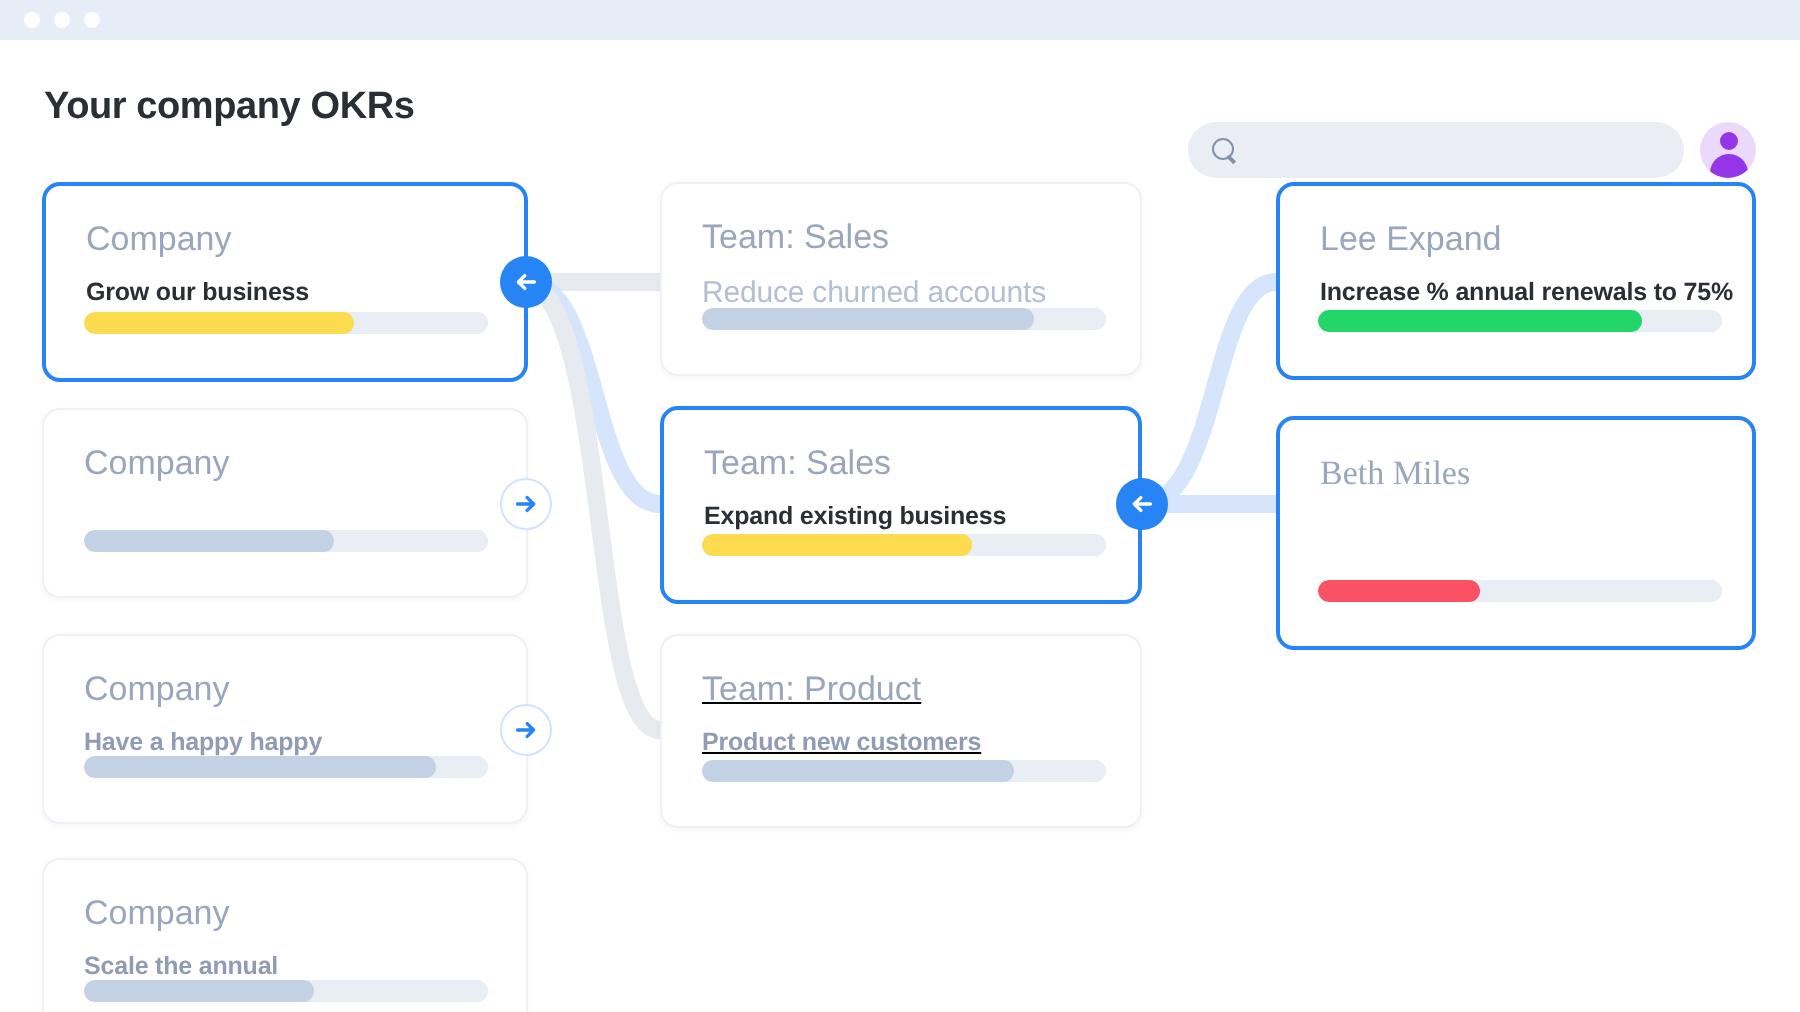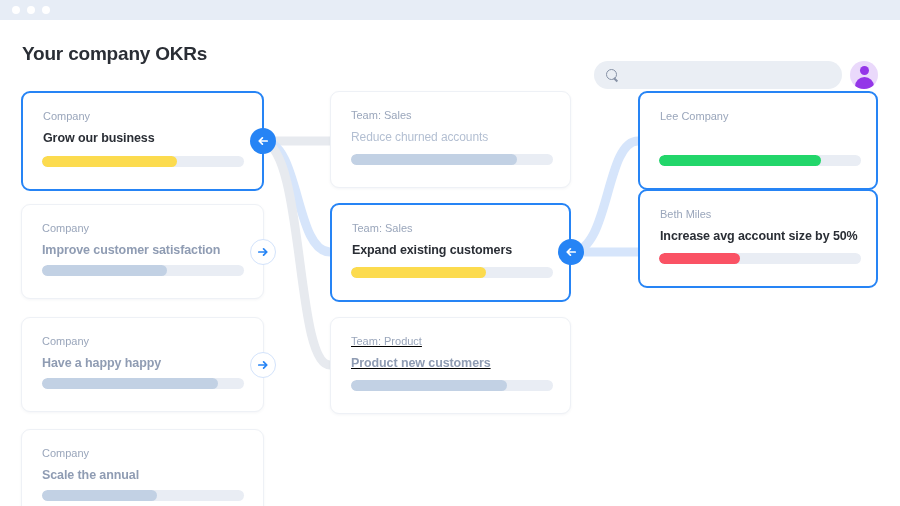--- a/index.html
+++ b/index.html
@@ -81,28 +81,28 @@
     border-radius: 9px;
     border: 1px solid #eef1f6;
     box-shadow: 0 1px 3px rgba(40,60,100,0.05);
     padding: 17px 20px 0 20px;
   }
   .card.active {
     border: 2px solid #2684f5;
     box-shadow: none;
   }
   .card-owner {
-    font-size: 11px; color: #9aa6bb; margin-bottom: 9px;
+    font-size: 17px; color: #9aa6bb; margin-bottom: 9px;
     white-space: nowrap;
   }
   .card-title {
     font-size: 12.5px; font-weight: bold; color: #2a2e35;
     white-space: nowrap; letter-spacing: -0.1px;
   }
-  .card.muted .card-title { color: #b3bfd2; font-weight: normal; font-size: 12px; }
+  .card.muted .card-title { color: #b3bfd2; font-weight: normal; font-size: 15px; }
   .card.dim .card-title { color: #8f9cb3; }
   .progress {
     position: absolute; left: 20px; bottom: 22px;
     width: 202px; height: 11px;
     background: #e9edf4; border-radius: 6px; overflow: hidden;
   }
   .card.active .progress { left: 19px; }
   .progress .fill { height: 11px; border-radius: 6px; }
 
   
@@ -160,21 +160,20 @@
     </div>
   </div>
   <div class="badge solid" style="left:250px; top:128px;">
     <svg class="arrow-svg" width="12" height="12" viewBox="0 0 12 12">
       <path d="M10.2,6 L2.6,6 M5.4,2.8 L2.2,6 L5.4,9.2" stroke="#ffffff" stroke-width="1.7" fill="none" stroke-linecap="round" stroke-linejoin="round"></path>
     </svg>
   </div>
 
   <div class="card dim" style="left:21px; top:204px; width:243px; height:95px;">
     <div class="card-owner">Company</div>
-    <div class="card-title">Improve customer satisfaction</div>
     <div class="progress">
       <div class="fill" style="width:62%; background:#c2d1e4;"></div>
     </div>
   </div>
   <div class="badge hollow" style="left:250px; top:239px;">
     <svg class="arrow-svg" width="12" height="12" viewBox="0 0 12 12">
       <path d="M1.8,6 L9.4,6 M6.6,2.8 L9.8,6 L6.6,9.2" stroke="#2684f5" stroke-width="1.7" fill="none" stroke-linecap="round" stroke-linejoin="round"></path>
     </svg>
   </div>
 
@@ -202,47 +201,47 @@
   <div class="card muted" style="left:330px; top:91px; width:241px; height:97px;">
     <div class="card-owner">Team: Sales</div>
     <div class="card-title">Reduce churned accounts</div>
     <div class="progress">
       <div class="fill" style="width:82%; background:#c2d1e4;"></div>
     </div>
   </div>
 
   <div class="card active" style="left:330px; top:203px; width:241px; height:99px;">
     <div class="card-owner">Team: Sales</div>
-    <div class="card-title">Expand existing customers</div>
+    <div class="card-title">Expand existing business</div>
     <div class="progress">
       <div class="fill" style="width:67%; background:#fcdb4e;"></div>
     </div>
   </div>
   <div class="badge solid" style="left:558px; top:239px;">
     <svg class="arrow-svg" width="12" height="12" viewBox="0 0 12 12">
       <path d="M10.2,6 L2.6,6 M5.4,2.8 L2.2,6 L5.4,9.2" stroke="#ffffff" stroke-width="1.7" fill="none" stroke-linecap="round" stroke-linejoin="round"></path>
     </svg>
   </div>
 
   <div class="card dim" style="left:330px; top:317px; width:241px; height:97px;text-decoration:underline;">
     <div class="card-owner">Team: Product</div>
     <div class="card-title">Product new customers</div>
     <div class="progress">
       <div class="fill" style="width:77%; background:#c2d1e4;"></div>
     </div>
   </div>
 
   <div class="card active" style="left:638px; top:91px; width:240px; height:99px;">
-    <div class="card-owner">Lee Company</div>
+    <div class="card-owner">Lee Expand</div>
+    <div class="card-title">Increase % annual renewals to 75%</div>
     <div class="progress">
       <div class="fill" style="width:80%; background:#22d66a;"></div>
     </div>
   </div>
 
-  <div class="card active" style="left:638px; top:189px; width:240px; height:99px;">
+  <div class="card active" style="left:638px; top:208px; width:240px; height:117px;font-family:Liberation Serif, serif;">
     <div class="card-owner">Beth Miles</div>
-    <div class="card-title">Increase avg account size by 50%</div>
     <div class="progress">
       <div class="fill" style="width:40%; background:#fa5264;"></div>
     </div>
   </div>
 
 </div>
 
 </body></html>

